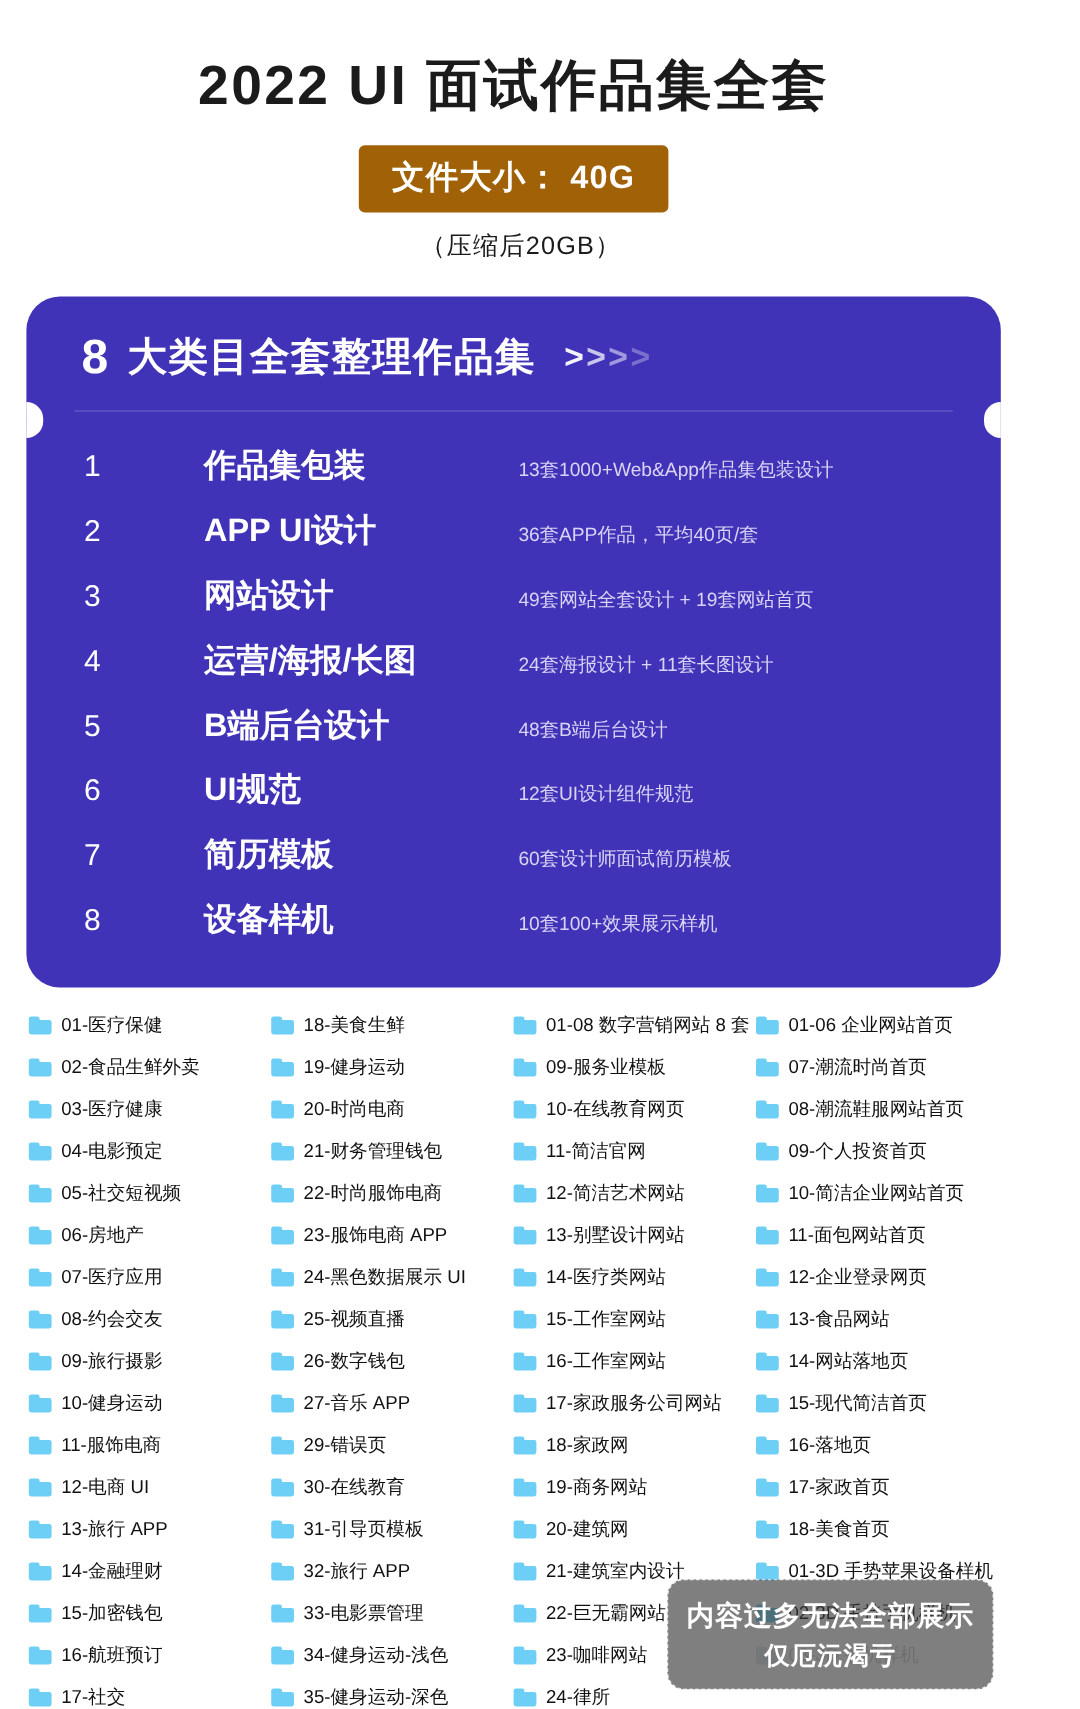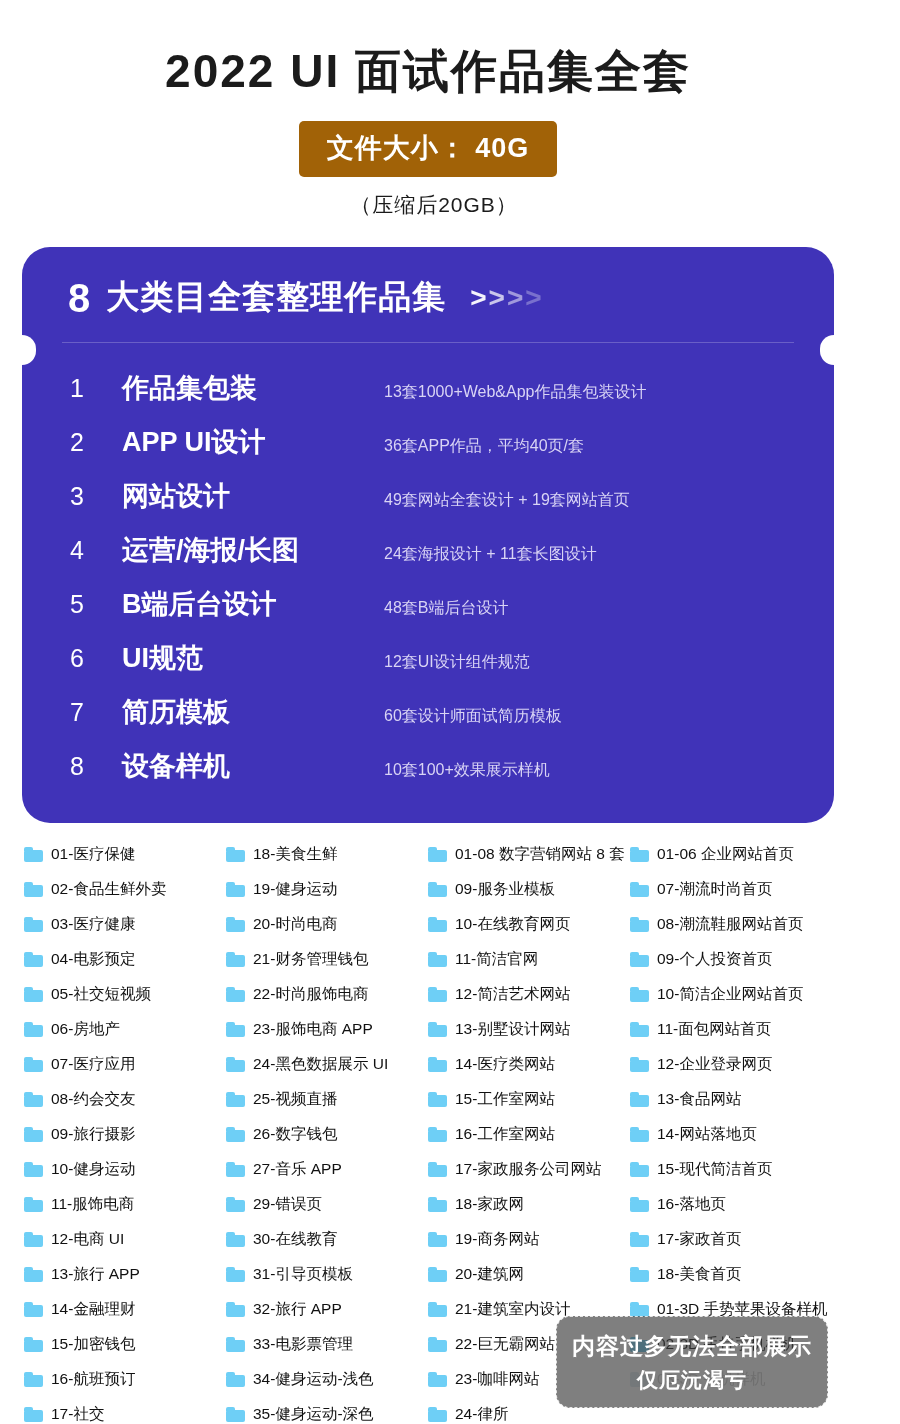--- a/index.html
+++ b/index.html
@@ -117,20 +117,21 @@
     width: 60px;
     font-size: 25px;
     color: #ffffff;
     padding-left: 8px;
   }
   .row .name {
     width: 262px;
     font-size: 27px;
     font-weight: bold;
     color: #ffffff;
+    margin-left: 48px;
   }
   .row .desc {
     flex: 1;
     font-size: 16px;
     color: #d9d4f5;
   }
 
   
   .folders {
     display: flex;

